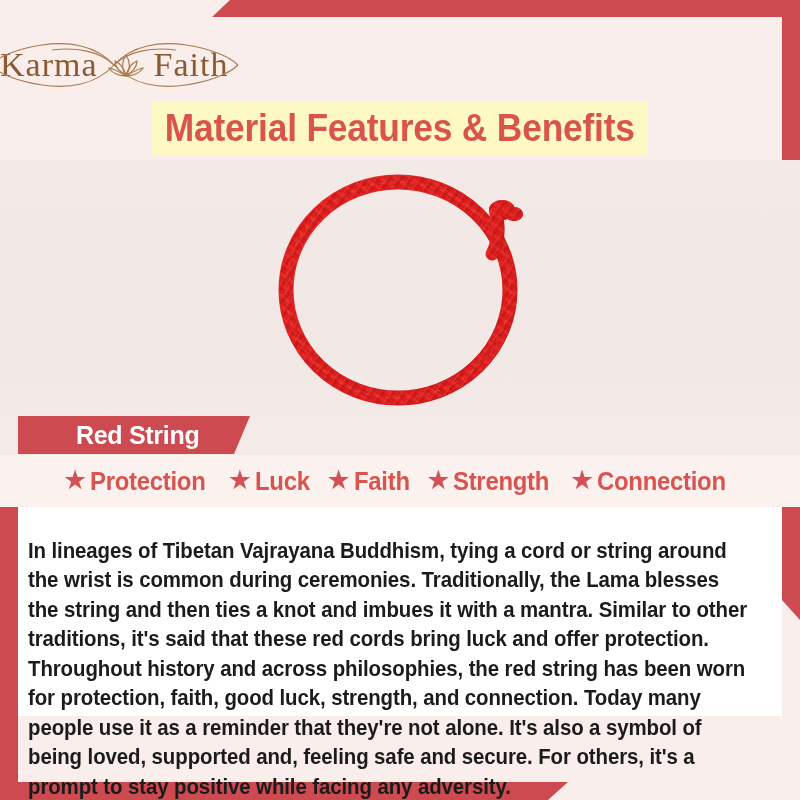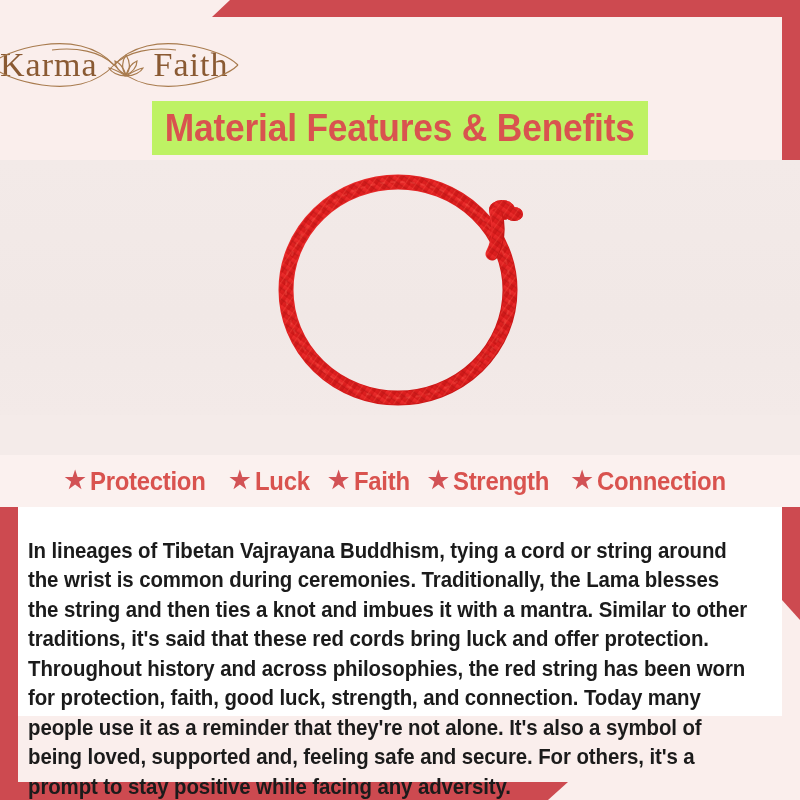--- a/index.html
+++ b/index.html
@@ -102,21 +102,21 @@
     z-index: 2;
   }
 
   
   .title-band {
     position: absolute;
     top: 101px;
     left: 152px;
     width: 496px;
     height: 54px;
-    background: #bef264;
+    background: #fef9c3;
     display: flex;
     align-items: center;
     justify-content: center;
   }
   .title-text {
     font-family: "Liberation Sans Narrow", "Liberation Sans", sans-serif;
     font-weight: bold;
     font-size: 38px;
     color: #d9534f;
     letter-spacing: -0.2px;
@@ -299,20 +299,23 @@
         <ellipse cx="6" cy="8" rx="13" ry="10" fill="url(#braid)" opacity="0.9"></ellipse>
         <ellipse cx="18" cy="12" rx="9" ry="7" fill="url(#cordGrad)"></ellipse>
         <ellipse cx="18" cy="12" rx="9" ry="7" fill="url(#braid)" opacity="0.9"></ellipse>
         <path d="M0 12 C 4 26, 2 40, -4 52" stroke="url(#cordGrad)" stroke-width="13" fill="none" stroke-linecap="round"></path>
         <path d="M0 12 C 4 26, 2 40, -4 52" stroke="url(#braid)" stroke-width="11" fill="none" stroke-linecap="round" opacity="0.9"></path>
       </g>
     </svg>
   </div>
 
   <div class="banner-backdrop"></div>
+  <div class="name-banner">
+    <span class="name-banner-text">Red String</span>
+  </div>
 
   <div class="benefits-strip">
     <div class="benefits" id="benefits-list">
         <span class="benefit">
           <span class="benefit-star">★</span>
           <span class="benefit-label">Protection</span>
         </span>
         <span class="benefit">
           <span class="benefit-star">★</span>
           <span class="benefit-label">Luck</span>

